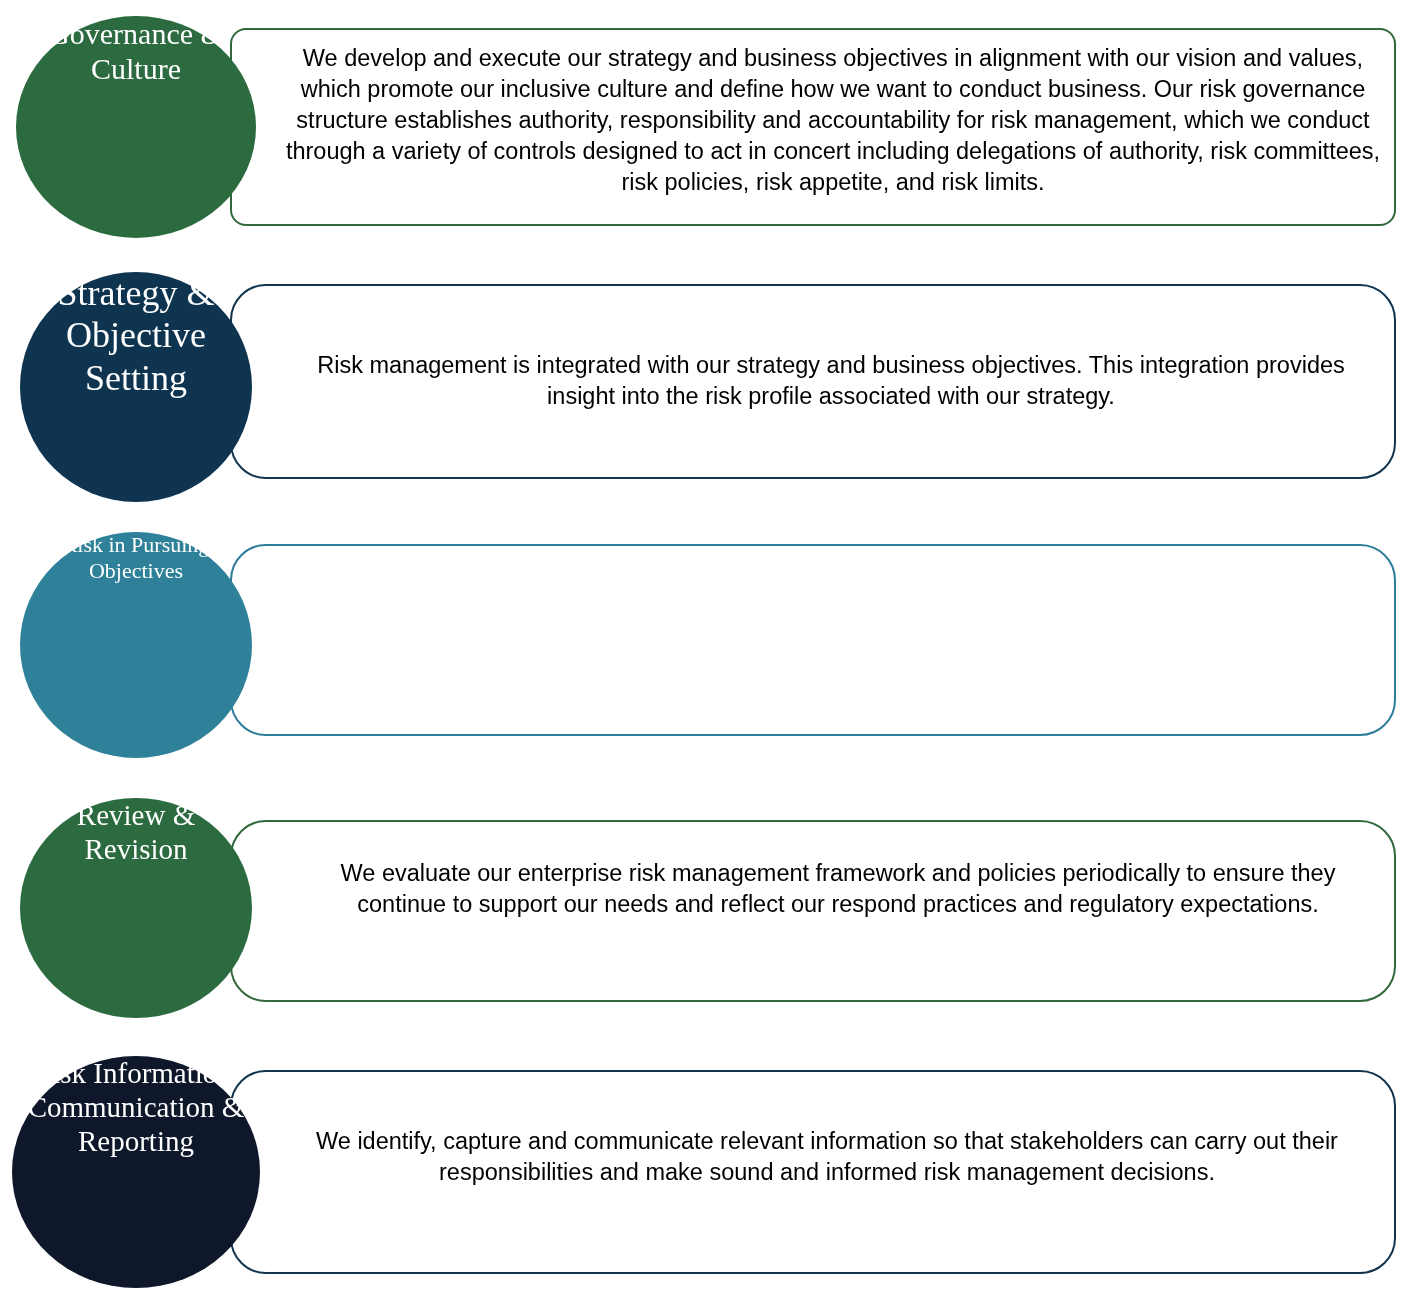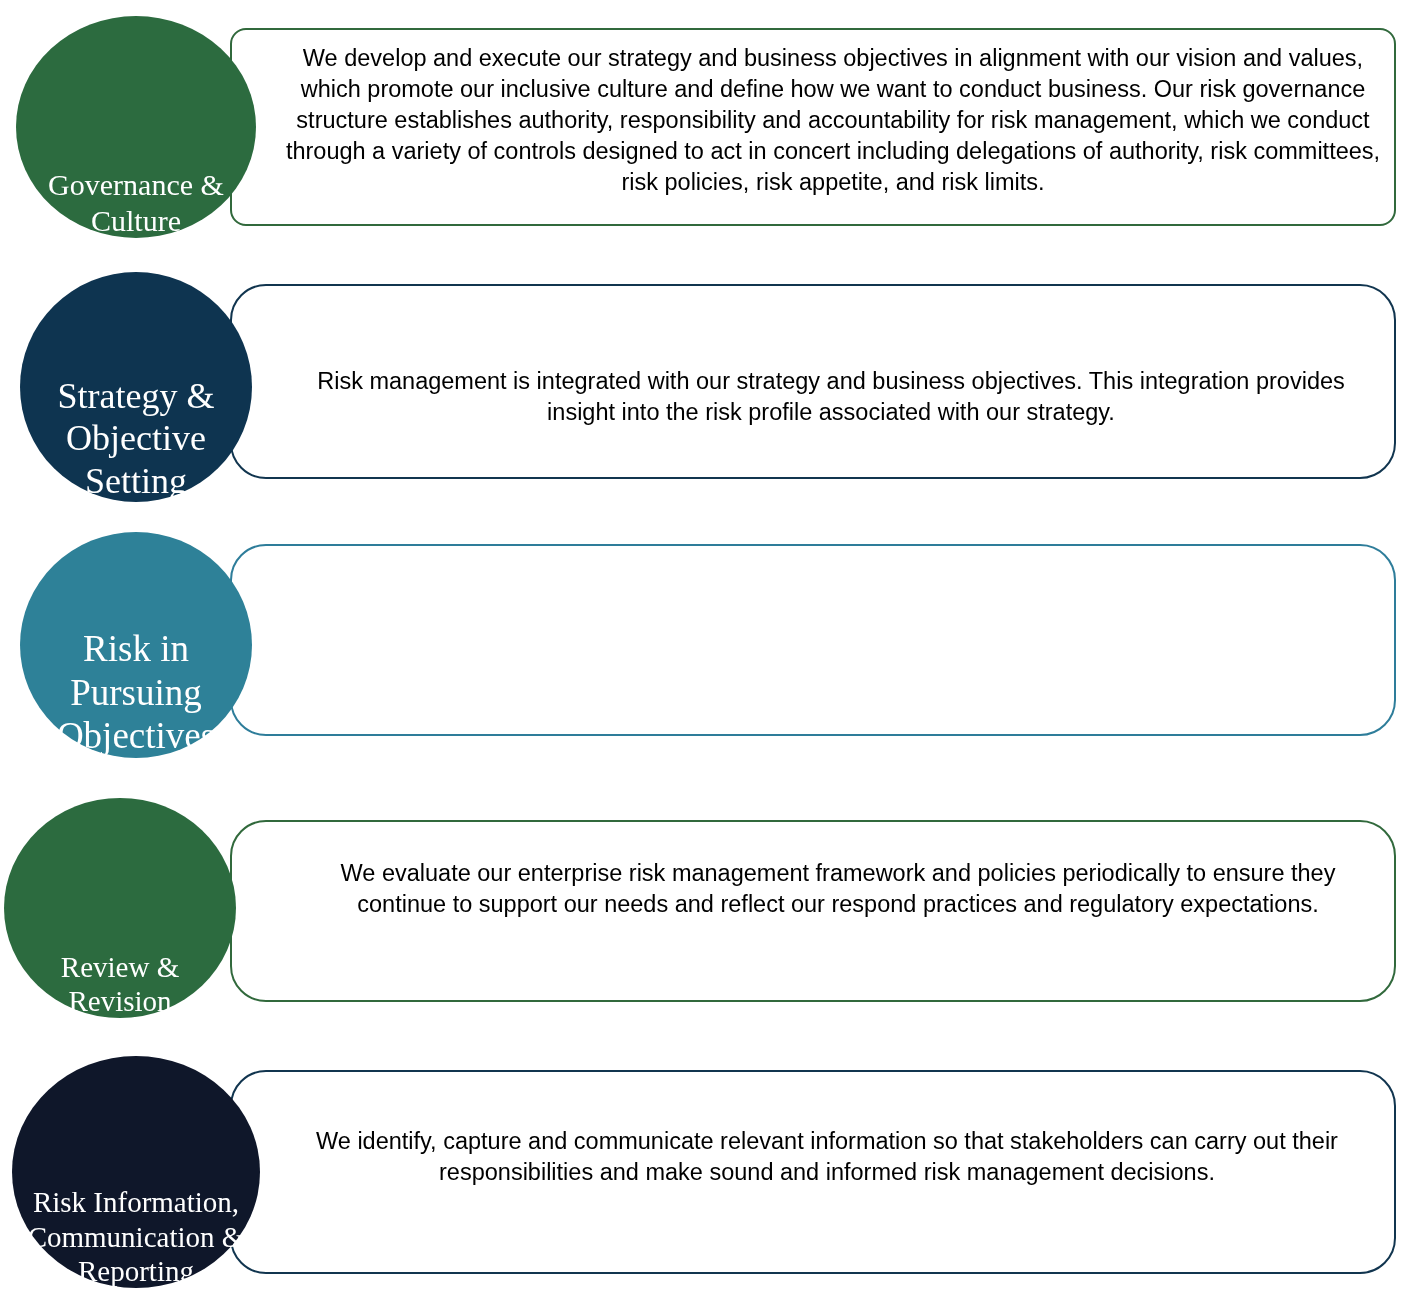--- a/index.html
+++ b/index.html
@@ -37,21 +37,21 @@
     font-size: 23.5px;
     line-height: 1.32;
     color: #000000;
     white-space: pre-wrap;
     text-align: center;
   }
   .bubble {
     position: absolute;
     border-radius: 50%;
     display: flex;
-    align-items: flex-end;
+    align-items: flex-start;
     justify-content: center;
     text-align: center;
     color: #ffffff;
     font-family: "Liberation Serif", serif;
     line-height: 1.18;
   }
   .bubble span {
     display: block;
     padding: 0 6px;
   }
@@ -70,51 +70,51 @@
     font-size: 30px;
   }
 
   
   #row-2 { top: 272px; height: 230px; }
   #panel-2 {
     left: 230px; top: 12px; width: 1166px; height: 195px;
     border-color: #11354f;
     border-radius: 36px;
   }
-  #text-2 { left: 286px; top: 78px; width: 1090px; margin-top: 16px; }
+  #text-2 { left: 286px; top: 78px; width: 1090px; }
   #bubble-2 {
     left: 20px; top: 0px; width: 232px; height: 230px;
     background: #0e3450;
     font-size: 36px;
   }
 
   
   #row-3 { top: 532px; height: 226px; }
   #panel-3 {
     left: 230px; top: 12px; width: 1166px; height: 192px;
     border-color: #2e7d9a;
     border-radius: 36px;
   }
   #text-3 { left: 286px; top: 58px; width: 1060px; }
   #bubble-3 {
     left: 20px; top: 0px; width: 232px; height: 226px;
     background: #2e8198;
-    font-size: 37px;
+    font-size: 22px;
   }
 
   
   #row-4 { top: 798px; height: 220px; }
   #panel-4 {
     left: 230px; top: 22px; width: 1166px; height: 182px;
     border-color: #31693c;
     border-radius: 36px;
   }
   #text-4 { left: 293px; top: 60px; width: 1090px; }
   #bubble-4 {
-    left: 4px; top: 0px; width: 232px; height: 220px;
+    left: 20px; top: 0px; width: 232px; height: 220px;
     background: #2c6b3f;
     font-size: 29px;
   }
 
   
   #row-5 { top: 1056px; height: 232px; }
   #panel-5 {
     left: 230px; top: 14px; width: 1166px; height: 204px;
     border-color: #11354f;
     border-radius: 36px;

